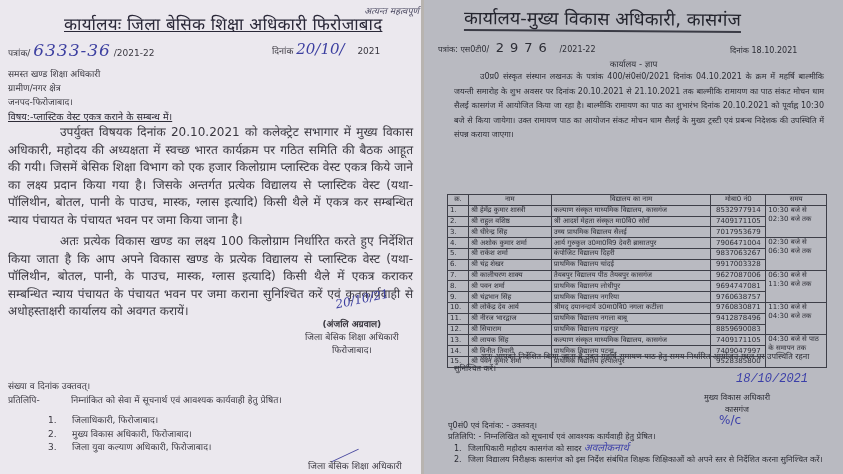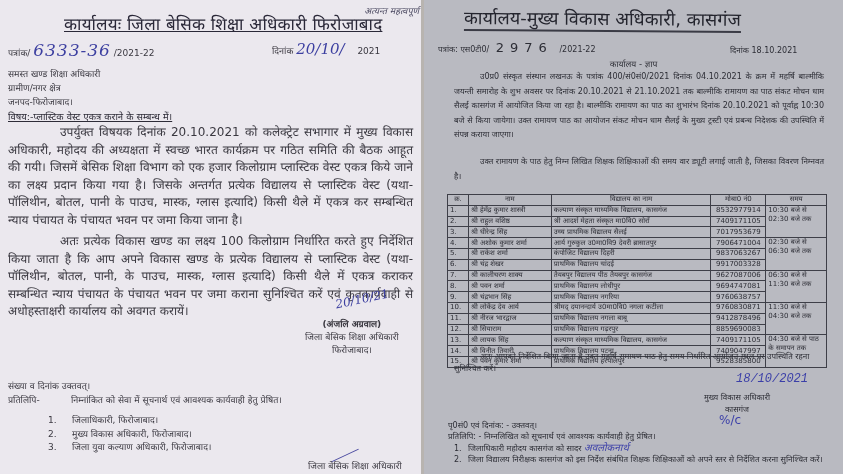--- a/index.html
+++ b/index.html
@@ -120,21 +120,20 @@
     <span class="num">2976</span>
     <span>/2021-22</span>
   </div>
   <div class="row date-field">
     <span>दिनांक</span>
     <span>18.10.2021</span>
   </div>
 
   <div class="memo">कार्यालय - ज्ञाप</div>
   <div class="para para1">उ0प्र0 संस्कृत संस्थान लखनऊ के पत्रांक 400/सं0सं0/2021 दिनांक 04.10.2021 के क्रम में महर्षि बाल्मीकि जयन्ती समारोह के शुभ अवसर पर दिनांक 20.10.2021 से 21.10.2021 तक बाल्मीकि रामायण का पाठ संकट मोचन धाम सैलई कासगंज में आयोजित किया जा रहा है। बाल्मीकि रामायण का पाठ का शुभारंभ दिनांक 20.10.2021 को पूर्वाह्न 10:30 बजे से किया जायेगा। उक्त रामायण पाठ का आयोजन संकट मोचन धाम सैलई के मुख्य ट्रस्टी एवं प्रबन्ध निदेशक की उपस्थिति में संपन्न कराया जाएगा।</div>
-  <div class="para para2">उक्त रामायण के पाठ हेतु निम्न लिखित शिक्षक शिक्षिकाओं की समय वार ड्यूटी लगाई जाती है, जिसका विवरण निम्नवत है।</div>
 
   <table>
     <thead>
       <tr>
         <th>क्र.</th>
         <th>नाम</th>
         <th>विद्यालय का नाम</th>
         <th>मोबा0 नं0</th>
         <th>समय</th>
       </tr>

